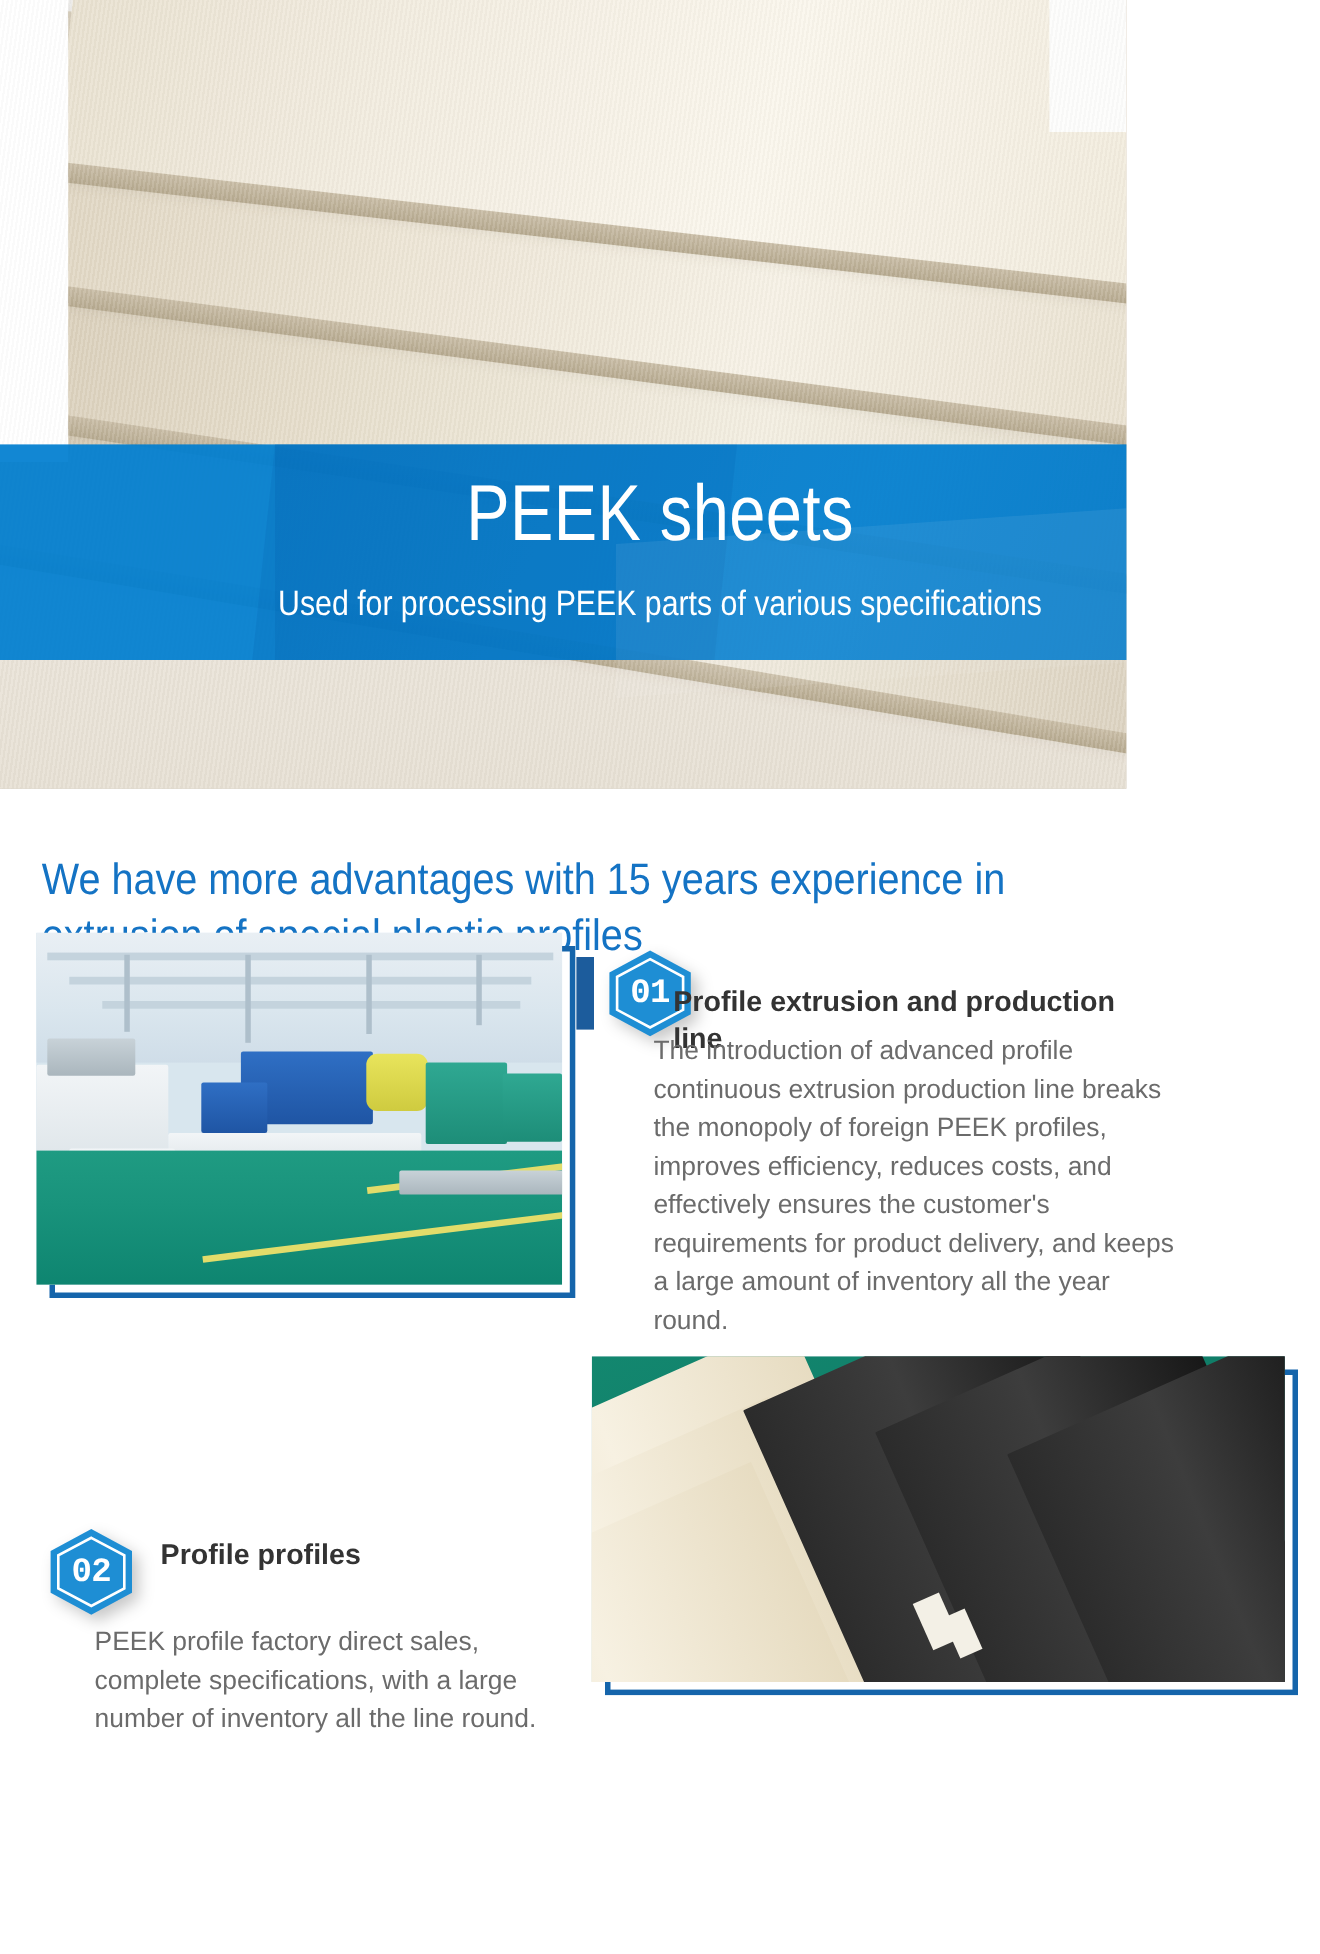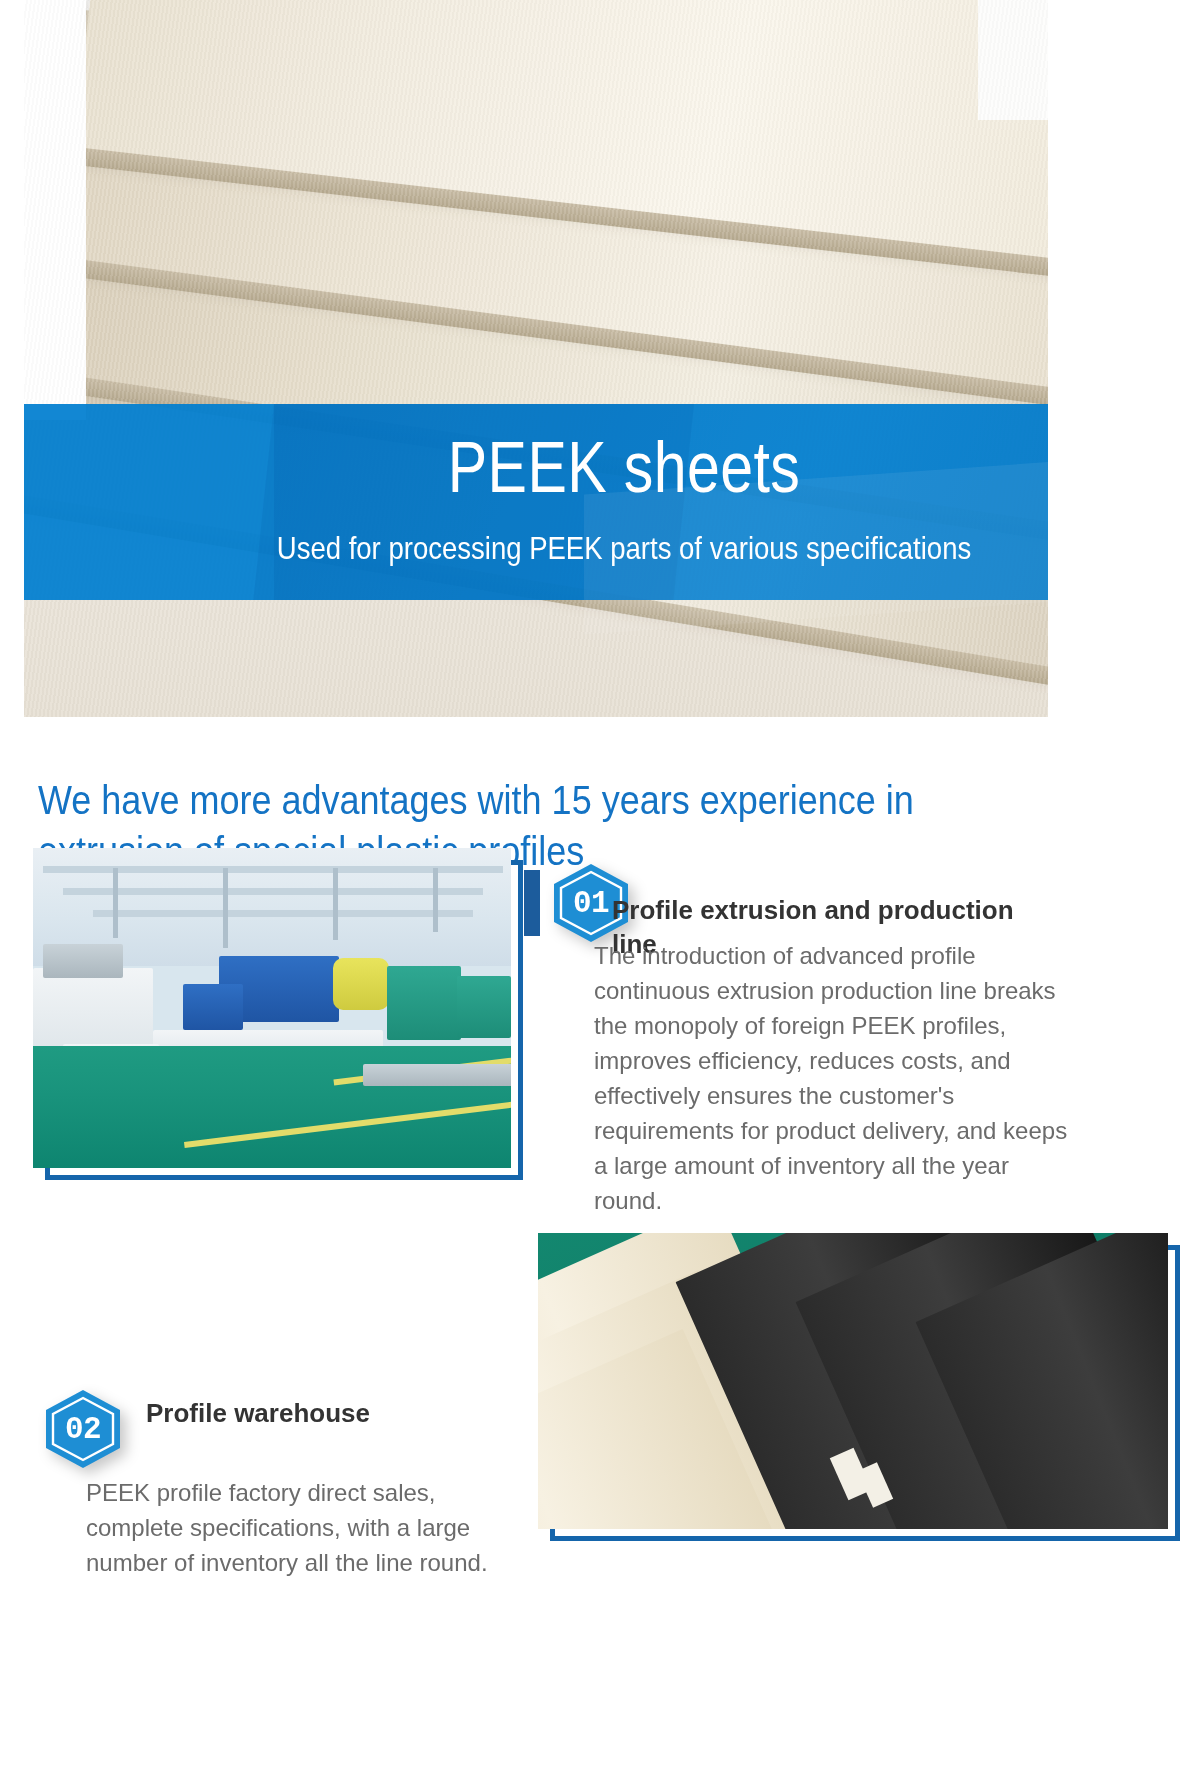--- a/index.html
+++ b/index.html
@@ -5,21 +5,21 @@
   html,body{margin:0;padding:0;}
   body{
     width:1200px;height:1776px;
     background:#ffffff;
     font-family:"Liberation Sans", sans-serif;
     overflow:hidden;
     position:relative;
   }
 
   
-  .hero{position:relative;width:1024px;height:717px;overflow:hidden;background:#cfc6b6;margin-left:24px;}
+  .hero{position:relative;width:1024px;height:717px;overflow:hidden;background:#cfc6b6;}
 
   .hero-photo{position:absolute;inset:0;overflow:hidden;
     background:linear-gradient(180deg,#ffffff 0%,#f6f3ee 18%,#efe9e0 45%,#e7e0d4 100%);}
 
   
   .slab{position:absolute;border-radius:2px;}
   .s1{left:60px;top:-40px;width:1070px;height:250px;transform:rotate(6.5deg);
       background:linear-gradient(100deg,#e8e0cf 0%,#f2ecdf 28%,#faf6ec 60%,#efe8d8 100%);
       box-shadow:0 10px 16px rgba(90,78,60,.28);}
   .s2{left:40px;top:80px;width:1090px;height:250px;transform:rotate(7.5deg);
@@ -184,21 +184,21 @@
 
 <div class="badge-wrap" style="left:42px;top:1388px;">
   <div class="hex">
     <svg width="82" height="82" viewBox="0 0 82 82">
       <polygon points="41,2 78,22 78,60 41,80 4,60 4,22" fill="#1e8ed4"></polygon>
       <polygon points="41,10 71,26 71,56 41,72 11,56 11,26" fill="none" stroke="#ffffff" stroke-width="2.4"></polygon>
     </svg>
     <div class="hex-num">02</div>
   </div>
 </div>
-<div class="sec-title b2-title">Profile warehouse</div>
+<div class="sec-title b2-title">Profile profiles</div>
 <div class="sec-body b2-body">PEEK profile factory direct sales, complete specifications, with a large number of inventory all the line round.</div>
 
 <div class="photo-frame row2-photo">
   <div class="blue-offset"></div>
   <div class="shot">
     <div class="sh-bg"></div>
     <div class="sh-plate sh-beige" style="left:-70px;top:20px;width:330px;height:330px;"></div>
     <div class="sh-plate sh-beige" style="left:-90px;top:90px;width:330px;height:320px;"></div>
     <div class="sh-plate sh-beige" style="left:-110px;top:150px;width:330px;height:300px;"></div>
     <div class="sh-plate sh-black" style="left:210px;top:-30px;width:300px;height:420px;"></div>

